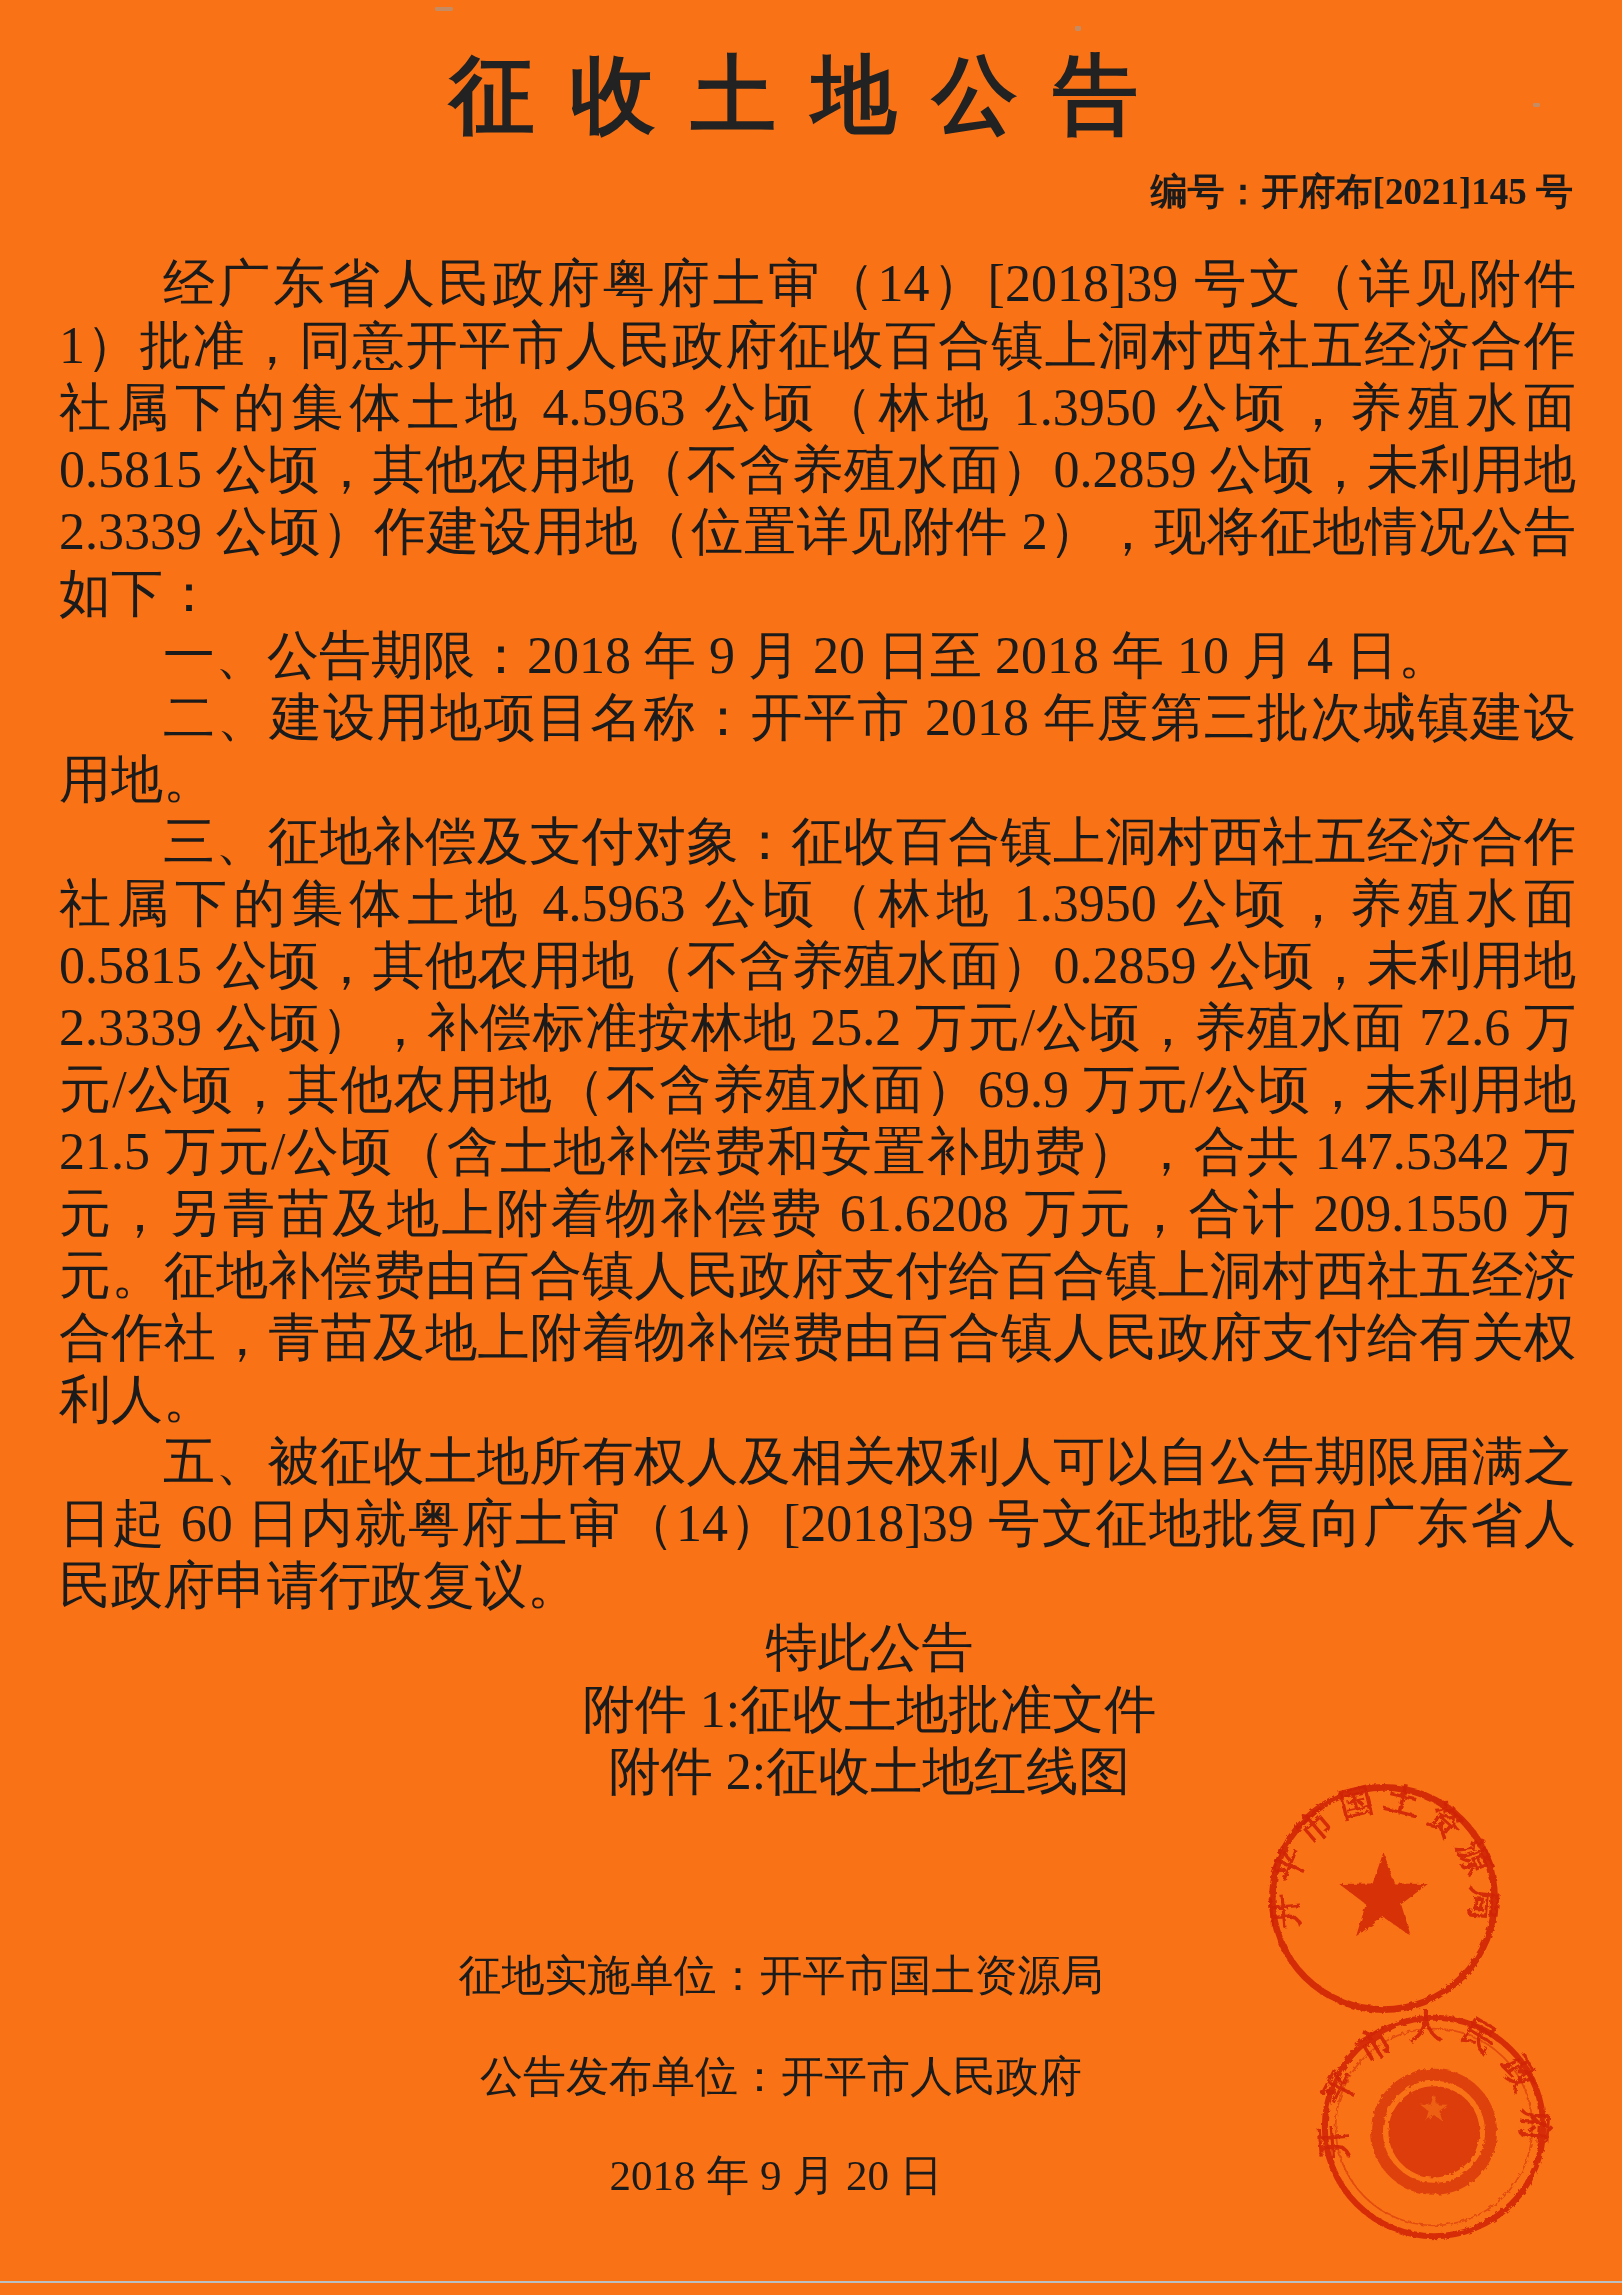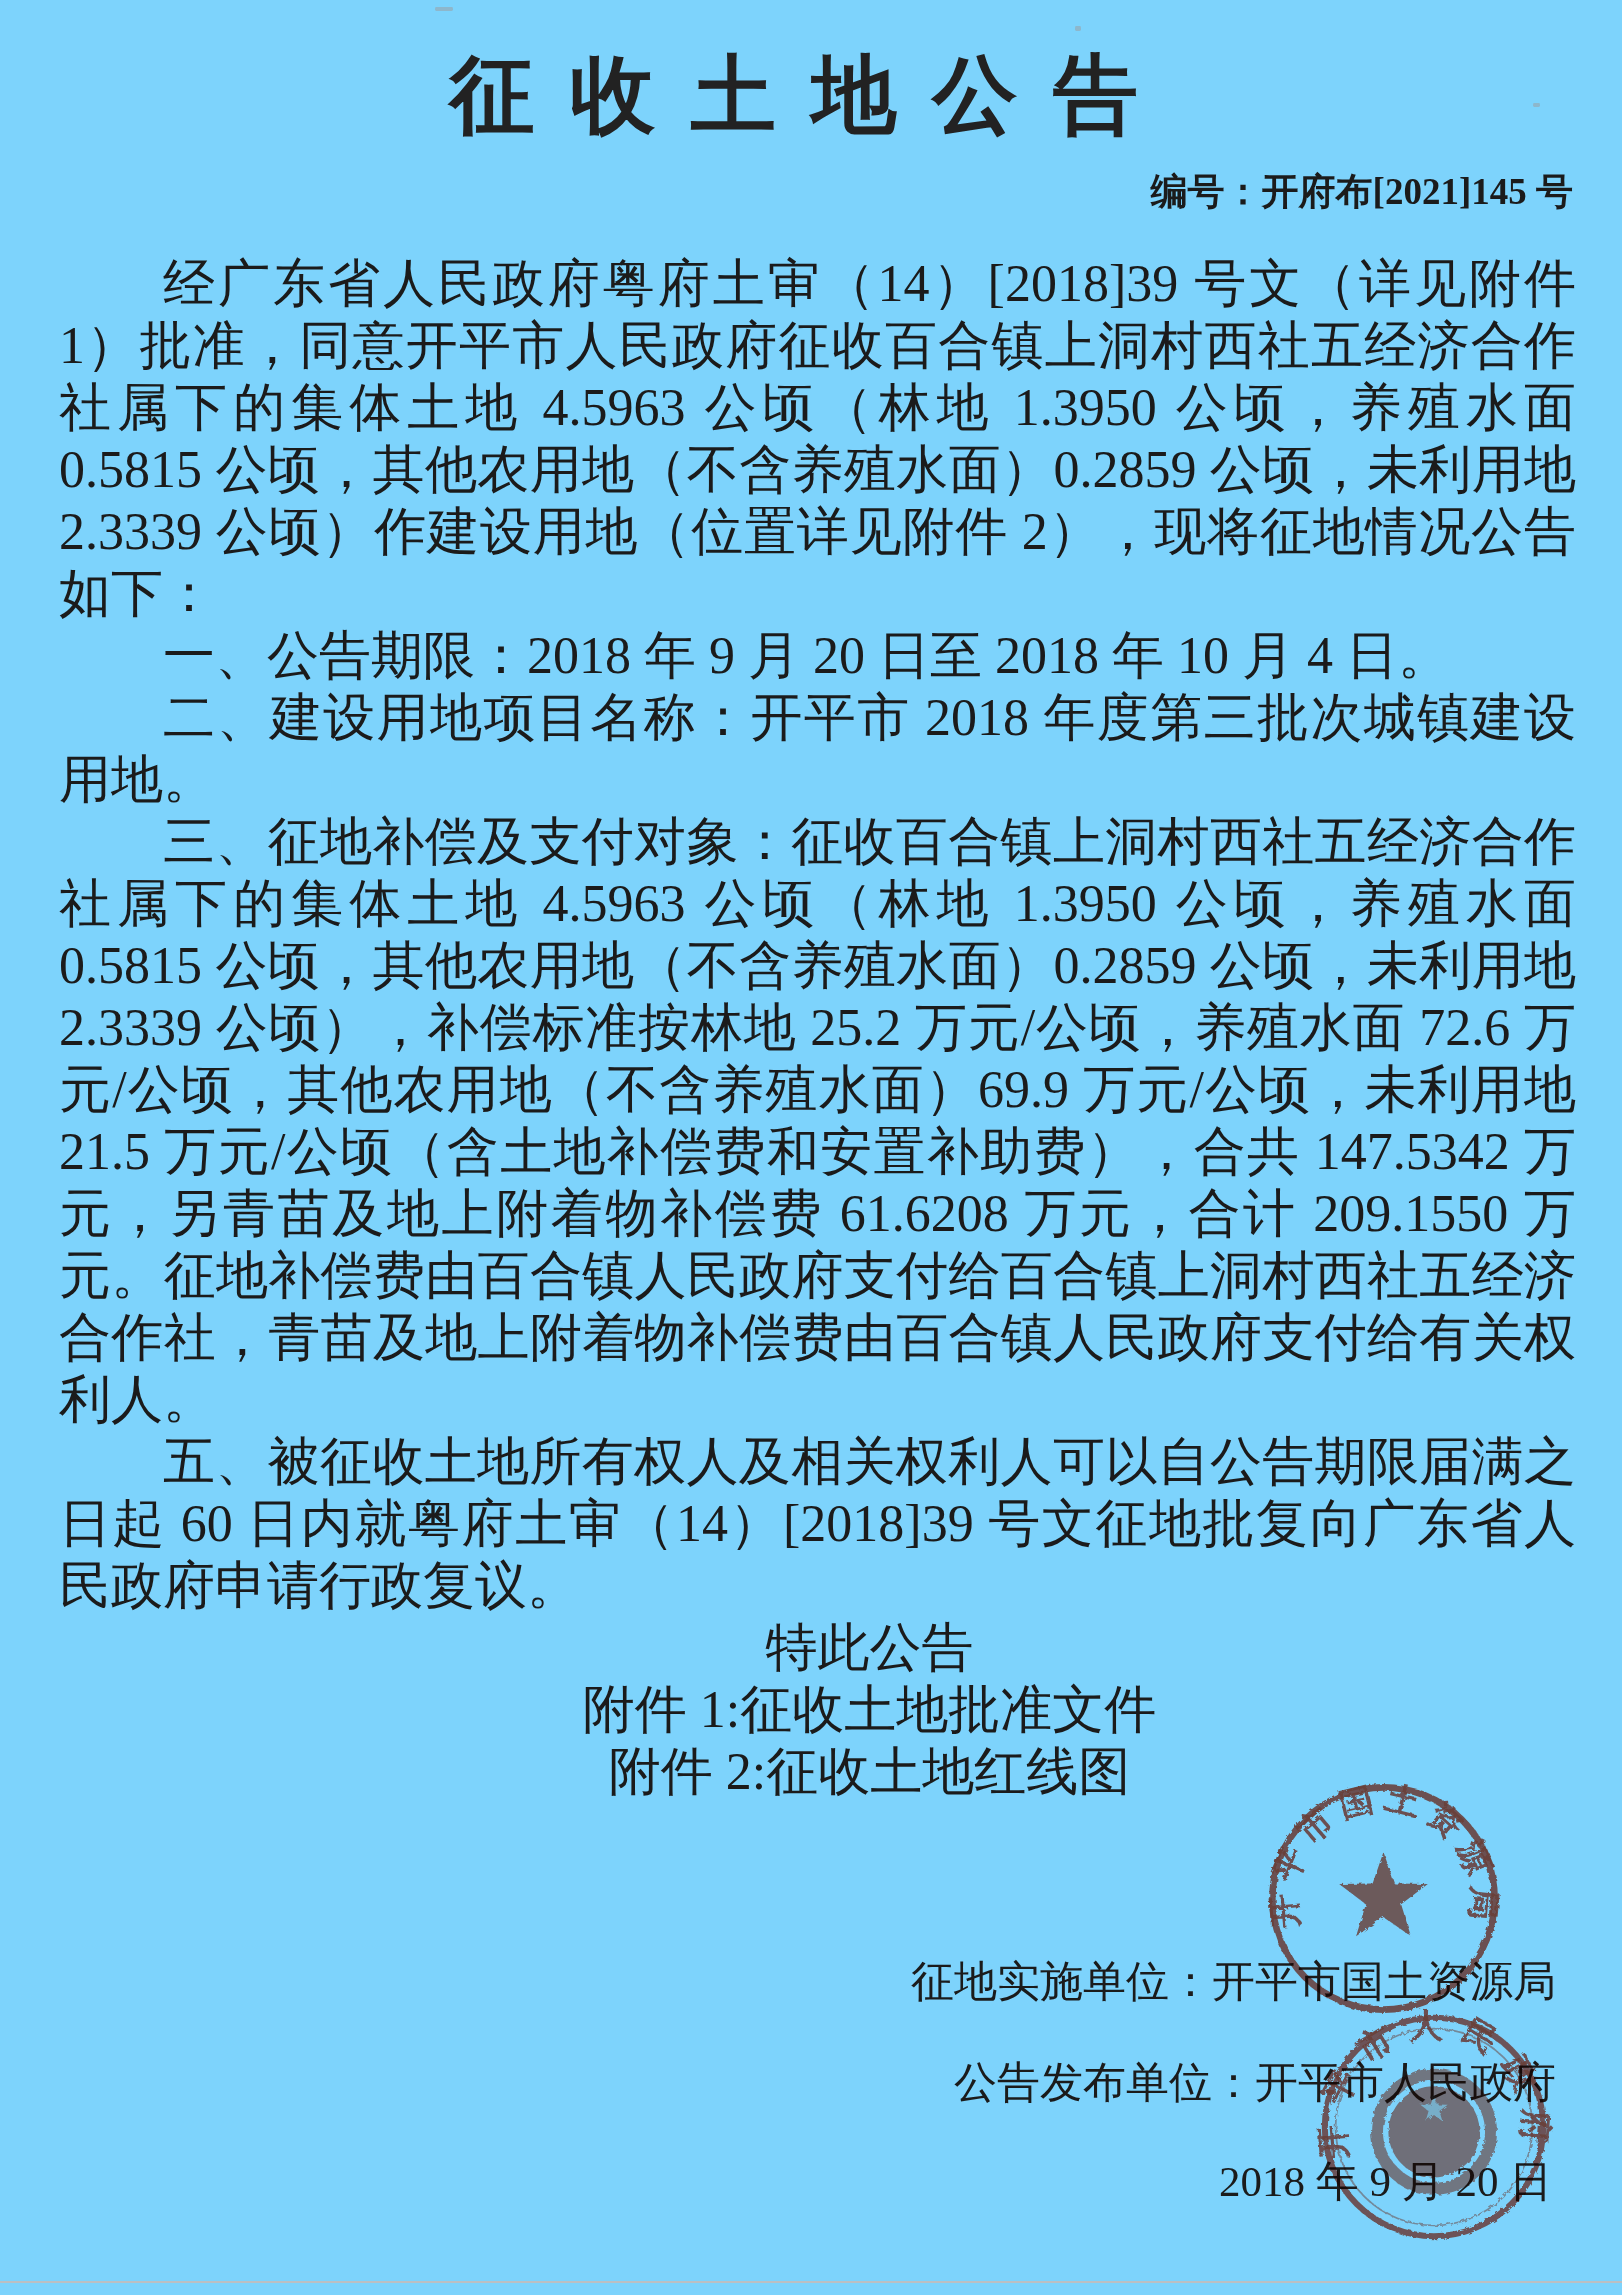--- a/index.html
+++ b/index.html
@@ -1,20 +1,20 @@
 <!DOCTYPE html>
 <html style="font-size:11px"><head>
 <meta charset="utf-8">
 <style>
   html,body{margin:0;padding:0;background:#e8e8e8;}
   .page{
     position:relative;
     width:1623px;height:2295px;
     margin:0 auto;
-    background:#7dd3fc;
+    background:#f97316;
     overflow:hidden;
     font-family:"Liberation Serif","DejaVu Serif",serif;
     color:#1b1b1b;
   }
   .title{
     margin:36px 0 0 0;
     text-align:center;
     font-size:85px;
     line-height:118px;
     font-weight:700;
@@ -40,21 +40,21 @@
   .body-text p{margin:0;text-indent:2em;}
   .closing-line{text-align:center;}
   .signature{
     position:absolute;
     top:1945px;
     left:0;right:61px;
     text-align:right;
     font-size:43px;
     line-height:62px;
   }
-  .sig-line{margin:6px;}
+  .sig-line{margin:0;text-align:center;}
   .sig-line.unit2{margin-top:39px;}
   .sig-line.date{margin-top:37px;margin-right:9.7px;}
   .seal{
     position:absolute;
     mix-blend-mode:multiply;
     opacity:.92;
     pointer-events:none;
   }
   .seal-1{left:1264px;top:1779px;width:239px;height:239px;}
   .seal-2{left:1314px;top:2007px;width:240px;height:240px;}

